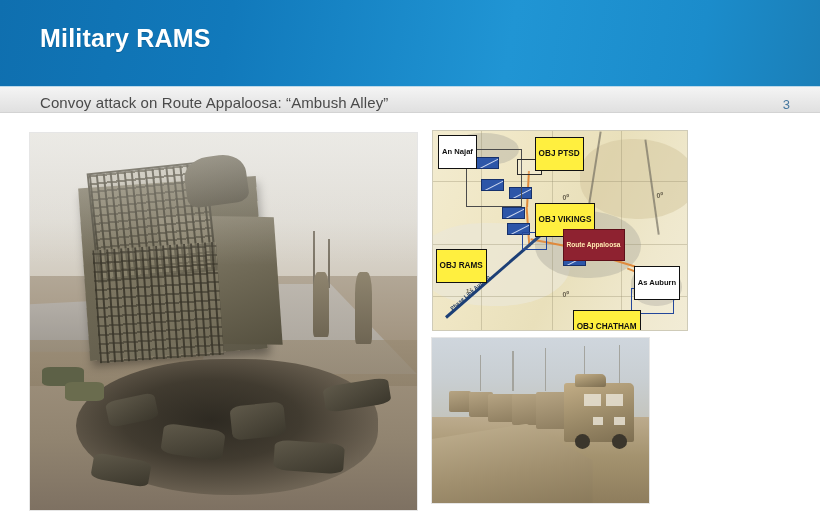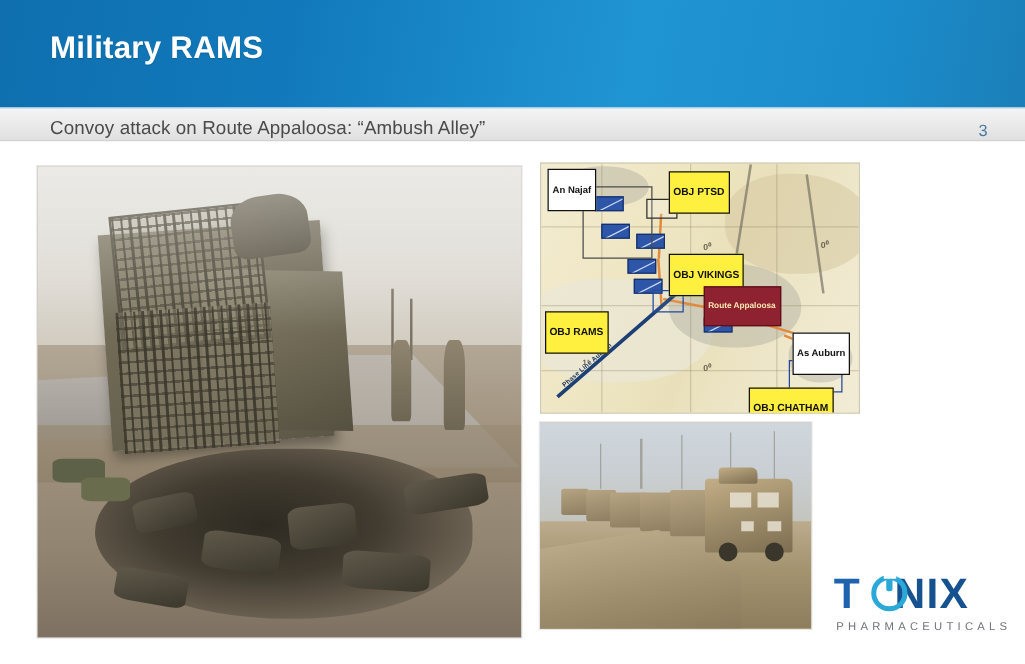--- a/index.html
+++ b/index.html
@@ -493,21 +493,21 @@
       <div class="obj-box white" style="left:33%; top:14%; width:10%; height:8%;"></div>
       <div class="obj-box" style="left:35%; top:51%; width:10%; height:9%;"></div>
       <div class="obj-box" style="left:78%; top:79%; width:17%; height:13%;"></div>
 
       <div class="callout plain" style="left:2%; top:2%;">An Najaf</div>
       <div class="callout" style="left:40%; top:3%;">OBJ PTSD</div>
       <div class="callout" style="left:1%; top:36%;margin-top:46px;">OBJ RAMS</div>
       <div class="callout" style="left:40%; top:36%;">OBJ VIKINGS</div>
       <div class="callout route" style="left:51%; top:49%;">Route Appaloosa</div>
       <div class="callout plain" style="left:79%; top:68%;">As Auburn</div>
-      <div class="callout" style="left:55%; top:90%;margin-left:26px;">OBJ CHATHAM</div>
+      <div class="callout" style="left:55%; top:90%;">OBJ CHATHAM</div>
 
       <div class="phase-label" style="left:13%; top:79%; font-size:6px; color:#6b6350;">1²</div>
       <div class="phase-label" style="left:51%; top:31%; font-size:7px; color:#6b6350;">0⁰</div>
       <div class="phase-label" style="left:51%; top:80%; font-size:7px; color:#6b6350;">0⁰</div>
       <div class="phase-label" style="left:88%; top:30%; font-size:7px; color:#6b6350;">0⁰</div>
     </div>
   </div>
 
   <div class="photo-convoy">
     <div class="pc-sky"></div>
@@ -531,21 +531,14 @@
     <div class="pc-win" style="left:80%; top:34%; width:8%; height:7%;"></div>
     <div class="pc-win" style="left:74%; top:48%; width:5%; height:5%;"></div>
     <div class="pc-win" style="left:84%; top:48%; width:5%; height:5%;"></div>
 
     <div class="pc-wheel" style="left:66%; top:58%; width:7%; height:9%;"></div>
     <div class="pc-wheel" style="left:83%; top:58%; width:7%; height:9%;"></div>
 
     <div class="pc-berm"></div>
   </div>
 
-  <div class="logo">
-    <div class="logo-word">
-      <span class="logo-t">T</span><span style="visibility:hidden">O</span><span class="logo-nix">NIX</span>
-    </div>
-    <div class="logo-power"></div>
-    <div class="logo-sub">PHARMACEUTICALS</div>
-  </div>
 
 </div>
 
 </body></html>

